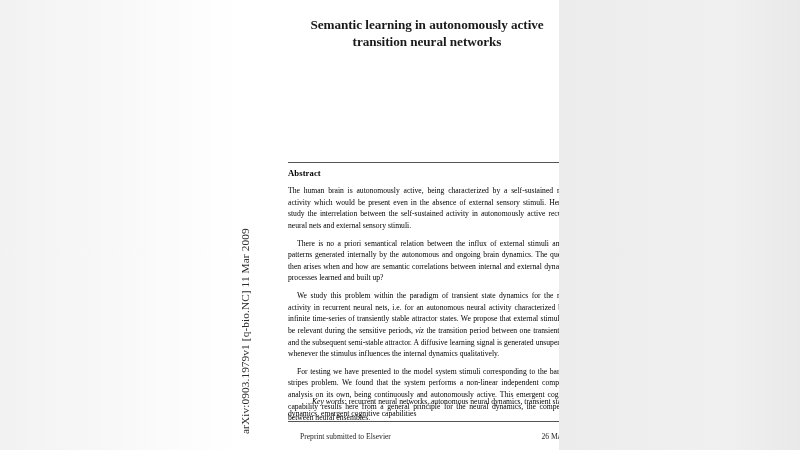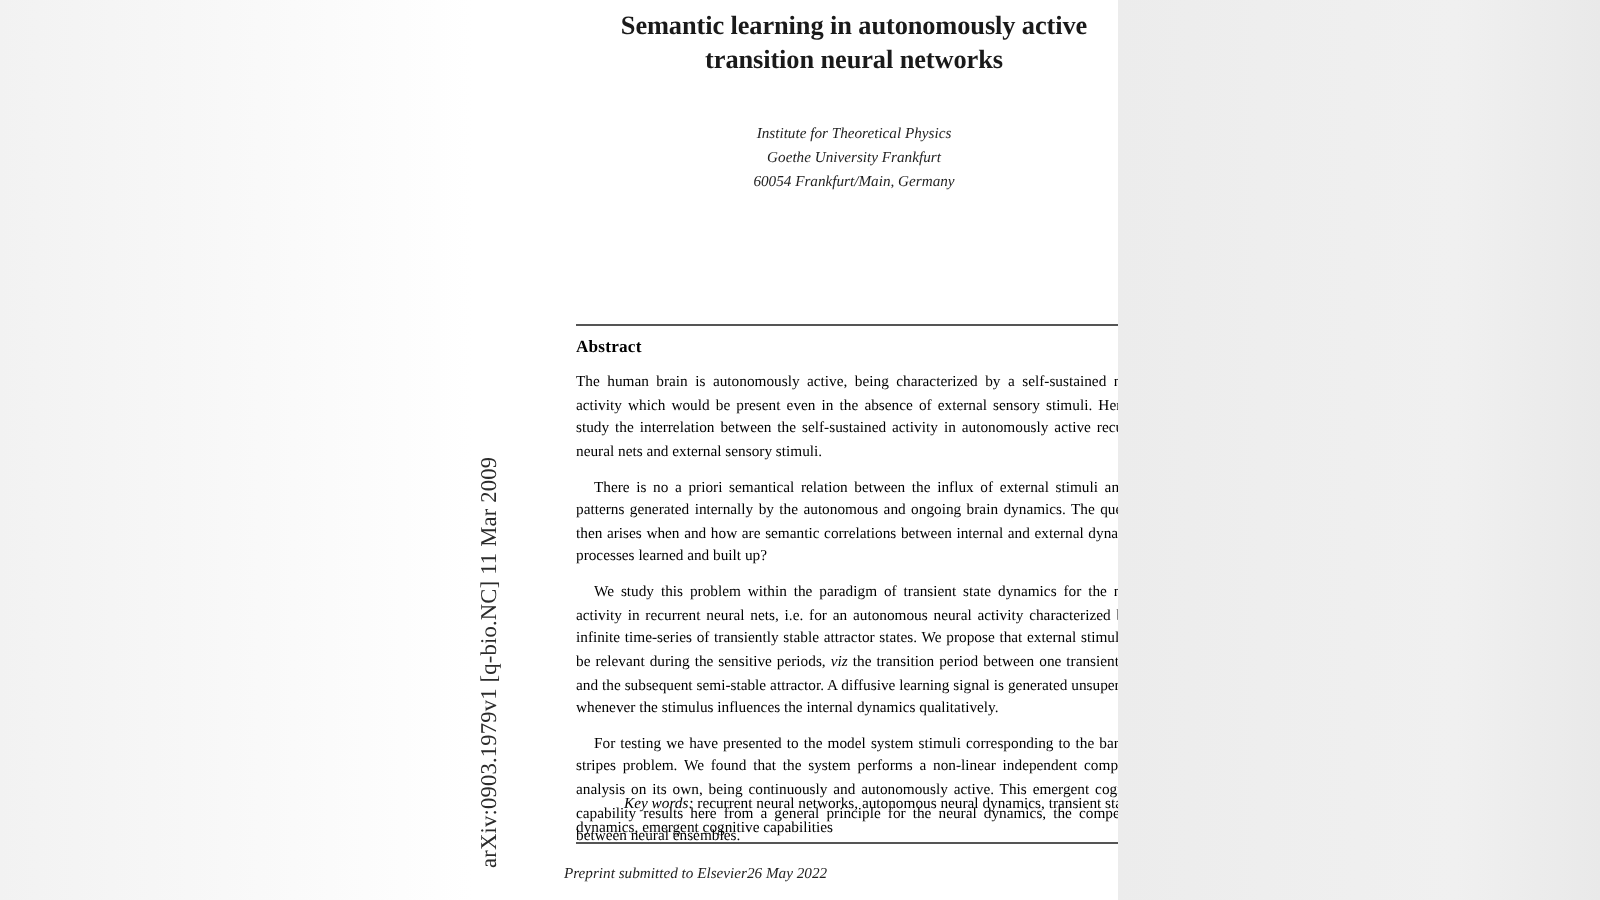--- a/index.html
+++ b/index.html
@@ -80,21 +80,21 @@
   .content {
     position: absolute;
     left: 52px;           
     top: 0;
     width: 288px;         
     color: #1a1a1a;
   }
 
   .title {
     margin: 0;
-    padding-top: 4px;
+    padding-top: 16px;
     font-size: 13.2px;
     font-weight: bold;
     line-height: 1.32;
     text-align: center;
     width: 284px;
     margin-left: -3px;
     letter-spacing: -0.05px;
   }
   .title .ln { display: block; }
 
@@ -172,26 +172,26 @@
     font-size: 7.65px;
     line-height: 1.52;
   }
   .keywords .kw-label {
     font-style: italic;
     margin-left: 24px;
   }
 
   .footer {
     position: absolute;
-    left: 46px;
+    left: 64px;
     top: 432px;
     width: 282px;
     font-size: 7.6px;
-    font-style: italic;
     display: flex;
+    justify-content: space-between;
     color: #1f1f1f;
   }
 </style>
 </head>
 <body>
 
 <div id="viewport">
 
   <div class="shade-left"></div>
   <div class="shade-right"></div>
@@ -199,25 +199,20 @@
   <div id="page">
 
     <div class="content">
 
       <h1 class="title">
         <span class="ln">Semantic learning in autonomously active</span>
         <span class="ln">transition neural networks</span>
       </h1>
 
 
-      <div class="affiliation">
-        <span class="ln">Institute for Theoretical Physics</span>
-        <span class="ln">Goethe University Frankfurt</span>
-        <span class="ln">60054 Frankfurt/Main, Germany</span>
-      </div>
 
     </div>
 
     <div class="rule" id="rule-abstract-top"></div>
 
     <div class="abstract-block">
       <div class="abstract-heading">Abstract</div>
       <p class="abs-p">The human brain is autonomously active, being characterized by a self-sustained neural activity which would be present even in the absence of external sensory stimuli. Here we study the interrelation between the self-sustained activity in autonomously active recurrent neural nets and external sensory stimuli.</p>
       <p class="abs-p">There is no a priori semantical relation between the influx of external stimuli and the patterns generated internally by the autonomous and ongoing brain dynamics. The question then arises when and how are semantic correlations between internal and external dynamical processes learned and built up?</p>
       <p class="abs-p"><span>We study this problem within the paradigm of transient state dynamics for the neural activity in recurrent neural nets, i.e. for an autonomous neural activity characterized by an infinite time-series of transiently stable attractor states. We propose that external stimuli will be relevant during the sensitive periods, </span><i>viz</i><span> the transition period between one transient state and the subsequent semi-stable attractor. A diffusive learning signal is generated unsupervised whenever the stimulus influences the internal dynamics qualitatively.</span></p>

